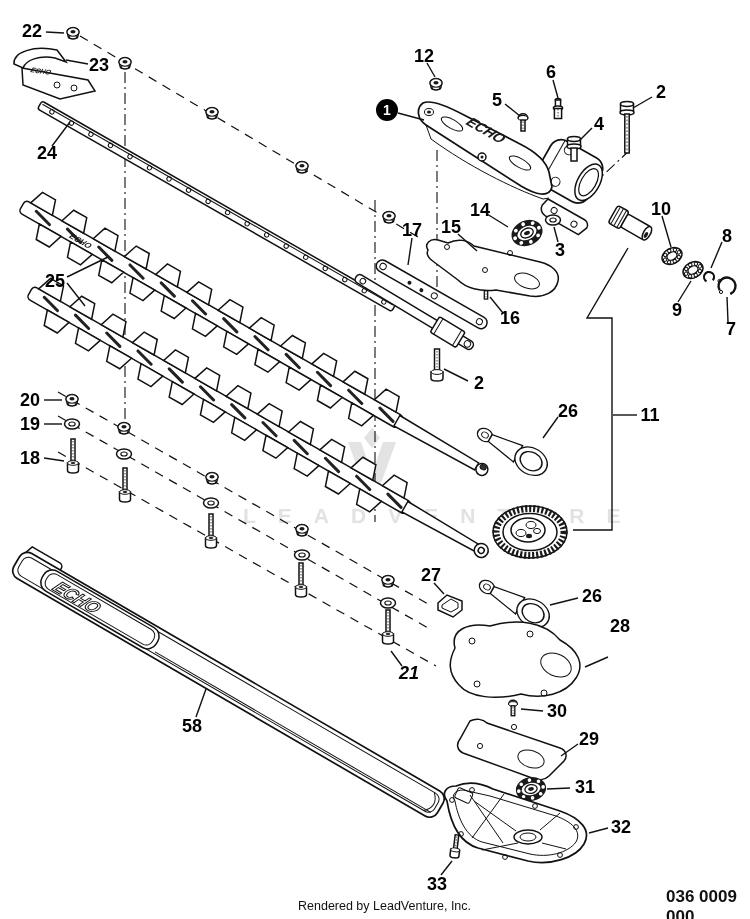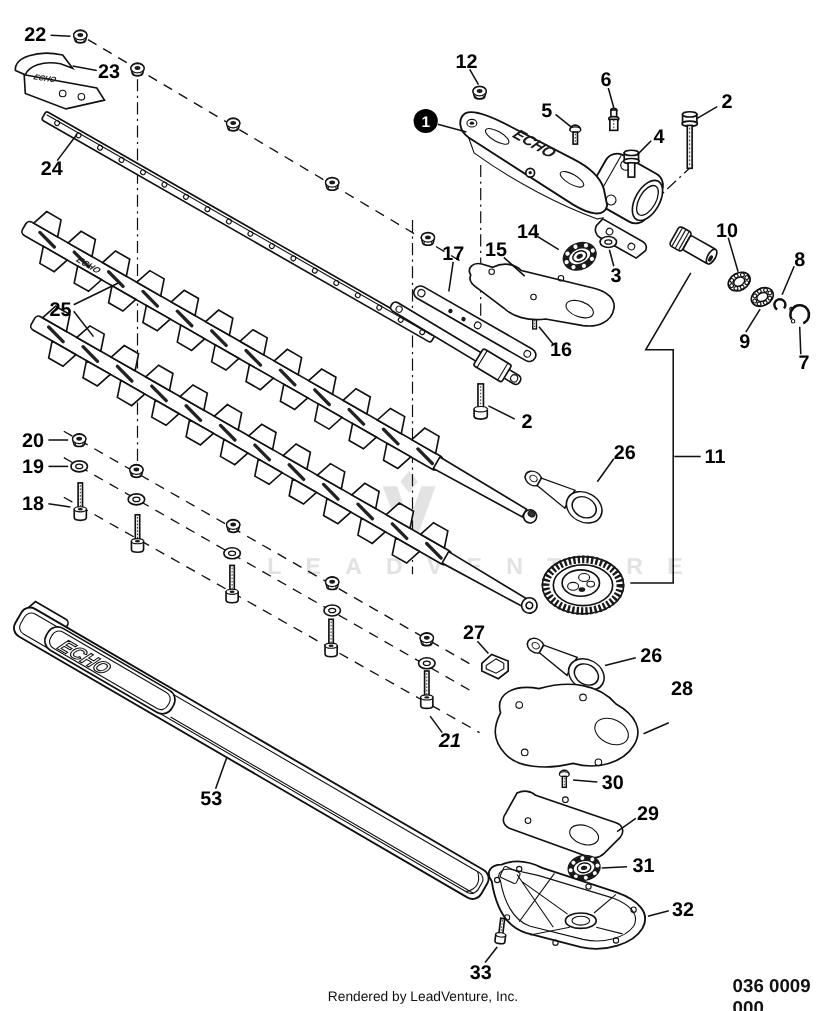--- a/index.html
+++ b/index.html
@@ -441,21 +441,21 @@
       <div class="part-label" style="left: 731px; top: 329px;">7</div>
       <div class="part-label" style="left: 650px; top: 415px;">11</div>
       <div class="part-label" style="left: 568px; top: 411px;">26</div>
       <div class="part-label" style="left: 30px; top: 400px;">20</div>
       <div class="part-label" style="left: 30px; top: 424px;">19</div>
       <div class="part-label" style="left: 30px; top: 458px;">18</div>
       <div class="part-label" style="left: 409px; top: 673px; font-style: italic;">21</div>
       <div class="part-label" style="left: 431px; top: 575px;">27</div>
       <div class="part-label" style="left: 592px; top: 596px;">26</div>
       <div class="part-label" style="left: 620px; top: 626px;">28</div>
-      <div class="part-label" style="left: 192px; top: 726px;">53</div>
+      <div class="part-label" style="left: 192px; top: 726px;">58</div>
       <div class="part-label" style="left: 557px; top: 711px;">30</div>
       <div class="part-label" style="left: 589px; top: 739px;">29</div>
       <div class="part-label" style="left: 585px; top: 787px;">31</div>
       <div class="part-label" style="left: 621px; top: 827px;">32</div>
       <div class="part-label" style="left: 437px; top: 884px;">33</div>
     </div>
 
   <div class="footer-text rendered-by">Rendered by LeadVenture, Inc.</div>
   <div class="footer-text doc-code">036 0009 000</div>
 </div>

